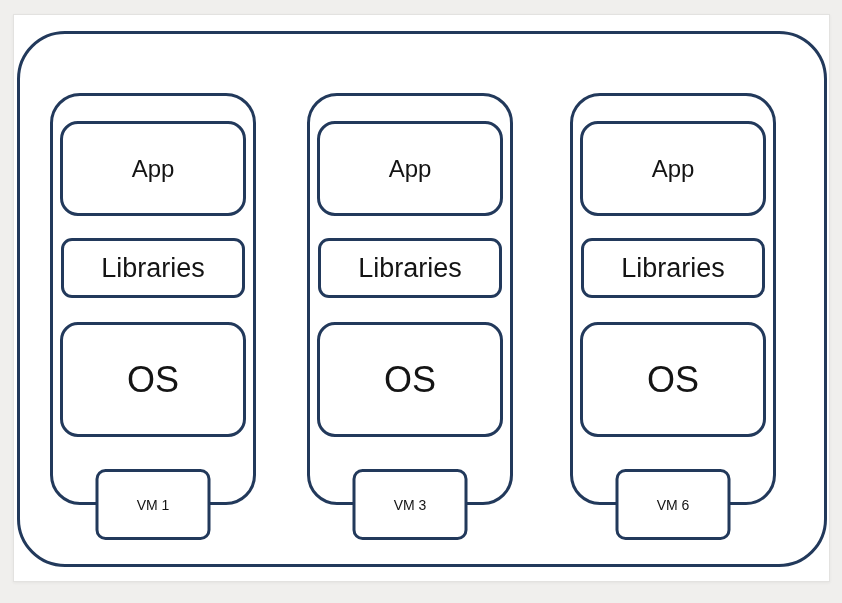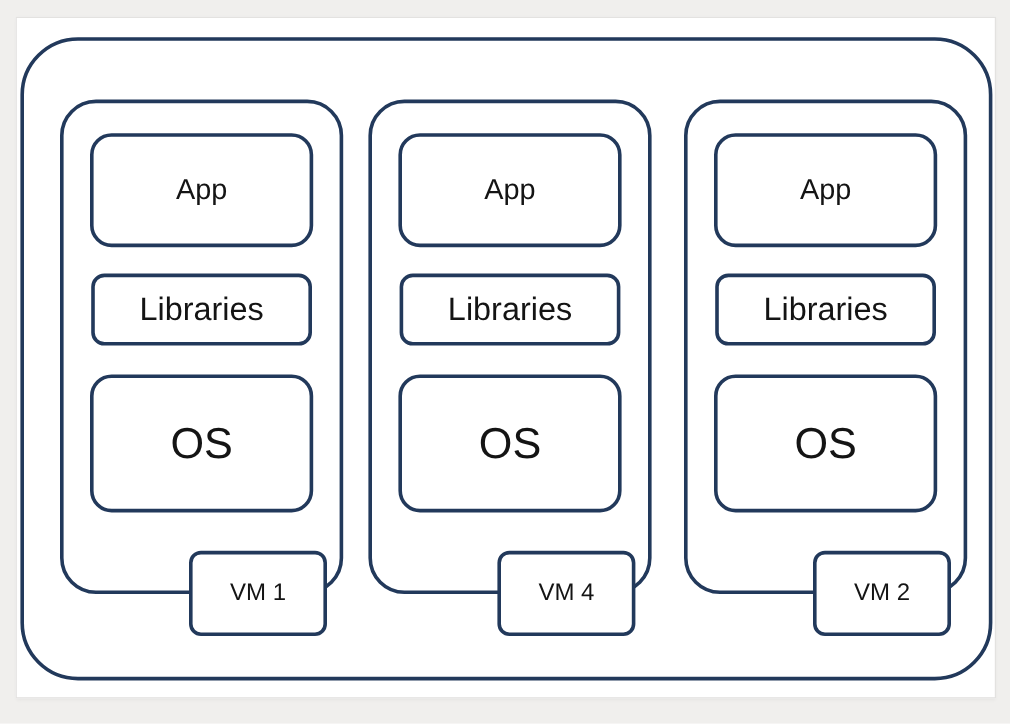--- a/index.html
+++ b/index.html
@@ -29,22 +29,22 @@
   .host{
     position:absolute;
     left:3px; top:16px;
     width:810px; height:536px;
     border:3.5px solid var(--outline);
     border-radius:48px;
     background:var(--surface);
   }
   .vm{
     position:absolute;
-    top:49px;
-    width:236px; height:412px;
+    top:59px;
+    width:206px; height:412px;
     border:3.5px solid var(--outline);
     border-radius:30px;
     background:var(--surface);
   }
   .vm.v1{left:30px;}
   .vm.v2{left:287px;}
   .vm.v3{left:550px;}
   .layer{
     position:absolute;
     left:50%; transform:translateX(-50%);
@@ -59,23 +59,22 @@
   .layer.os { top:226px; width:186px; height:115px; border-radius:18px; font-size:36px;}
   .vm-tag{
     position:absolute;
     left:50%; transform:translateX(-50%);
     top:373px;
     width:115px; height:71px;
     background:var(--surface);
     border:3.5px solid var(--outline);
     border-radius:10px;
     display:flex; align-items:center; justify-content:center;
-    font-size:20px;
+    font-size:14px;
     z-index:2;
-    margin-left:47px;
   }
 </style>
 </head>
 <body>
 
 <div class="card">
   <div class="host">
 
     <section class="vm v1">
       <div class="layer app">
@@ -96,33 +95,33 @@
       <div class="layer app">
         <span>App</span>
       </div>
       <div class="layer lib">
         <span>Libraries</span>
       </div>
       <div class="layer os">
         <span>OS</span>
       </div>
       <div class="vm-tag">
-        <span>VM 4</span>
+        <span>VM 3</span>
       </div>
     </section>
 
     <section class="vm v3">
       <div class="layer app">
         <span>App</span>
       </div>
       <div class="layer lib">
         <span>Libraries</span>
       </div>
       <div class="layer os">
         <span>OS</span>
       </div>
       <div class="vm-tag">
-        <span>VM 2</span>
+        <span>VM 6</span>
       </div>
     </section>
 
   </div>
 </div>
 
 </body></html>

